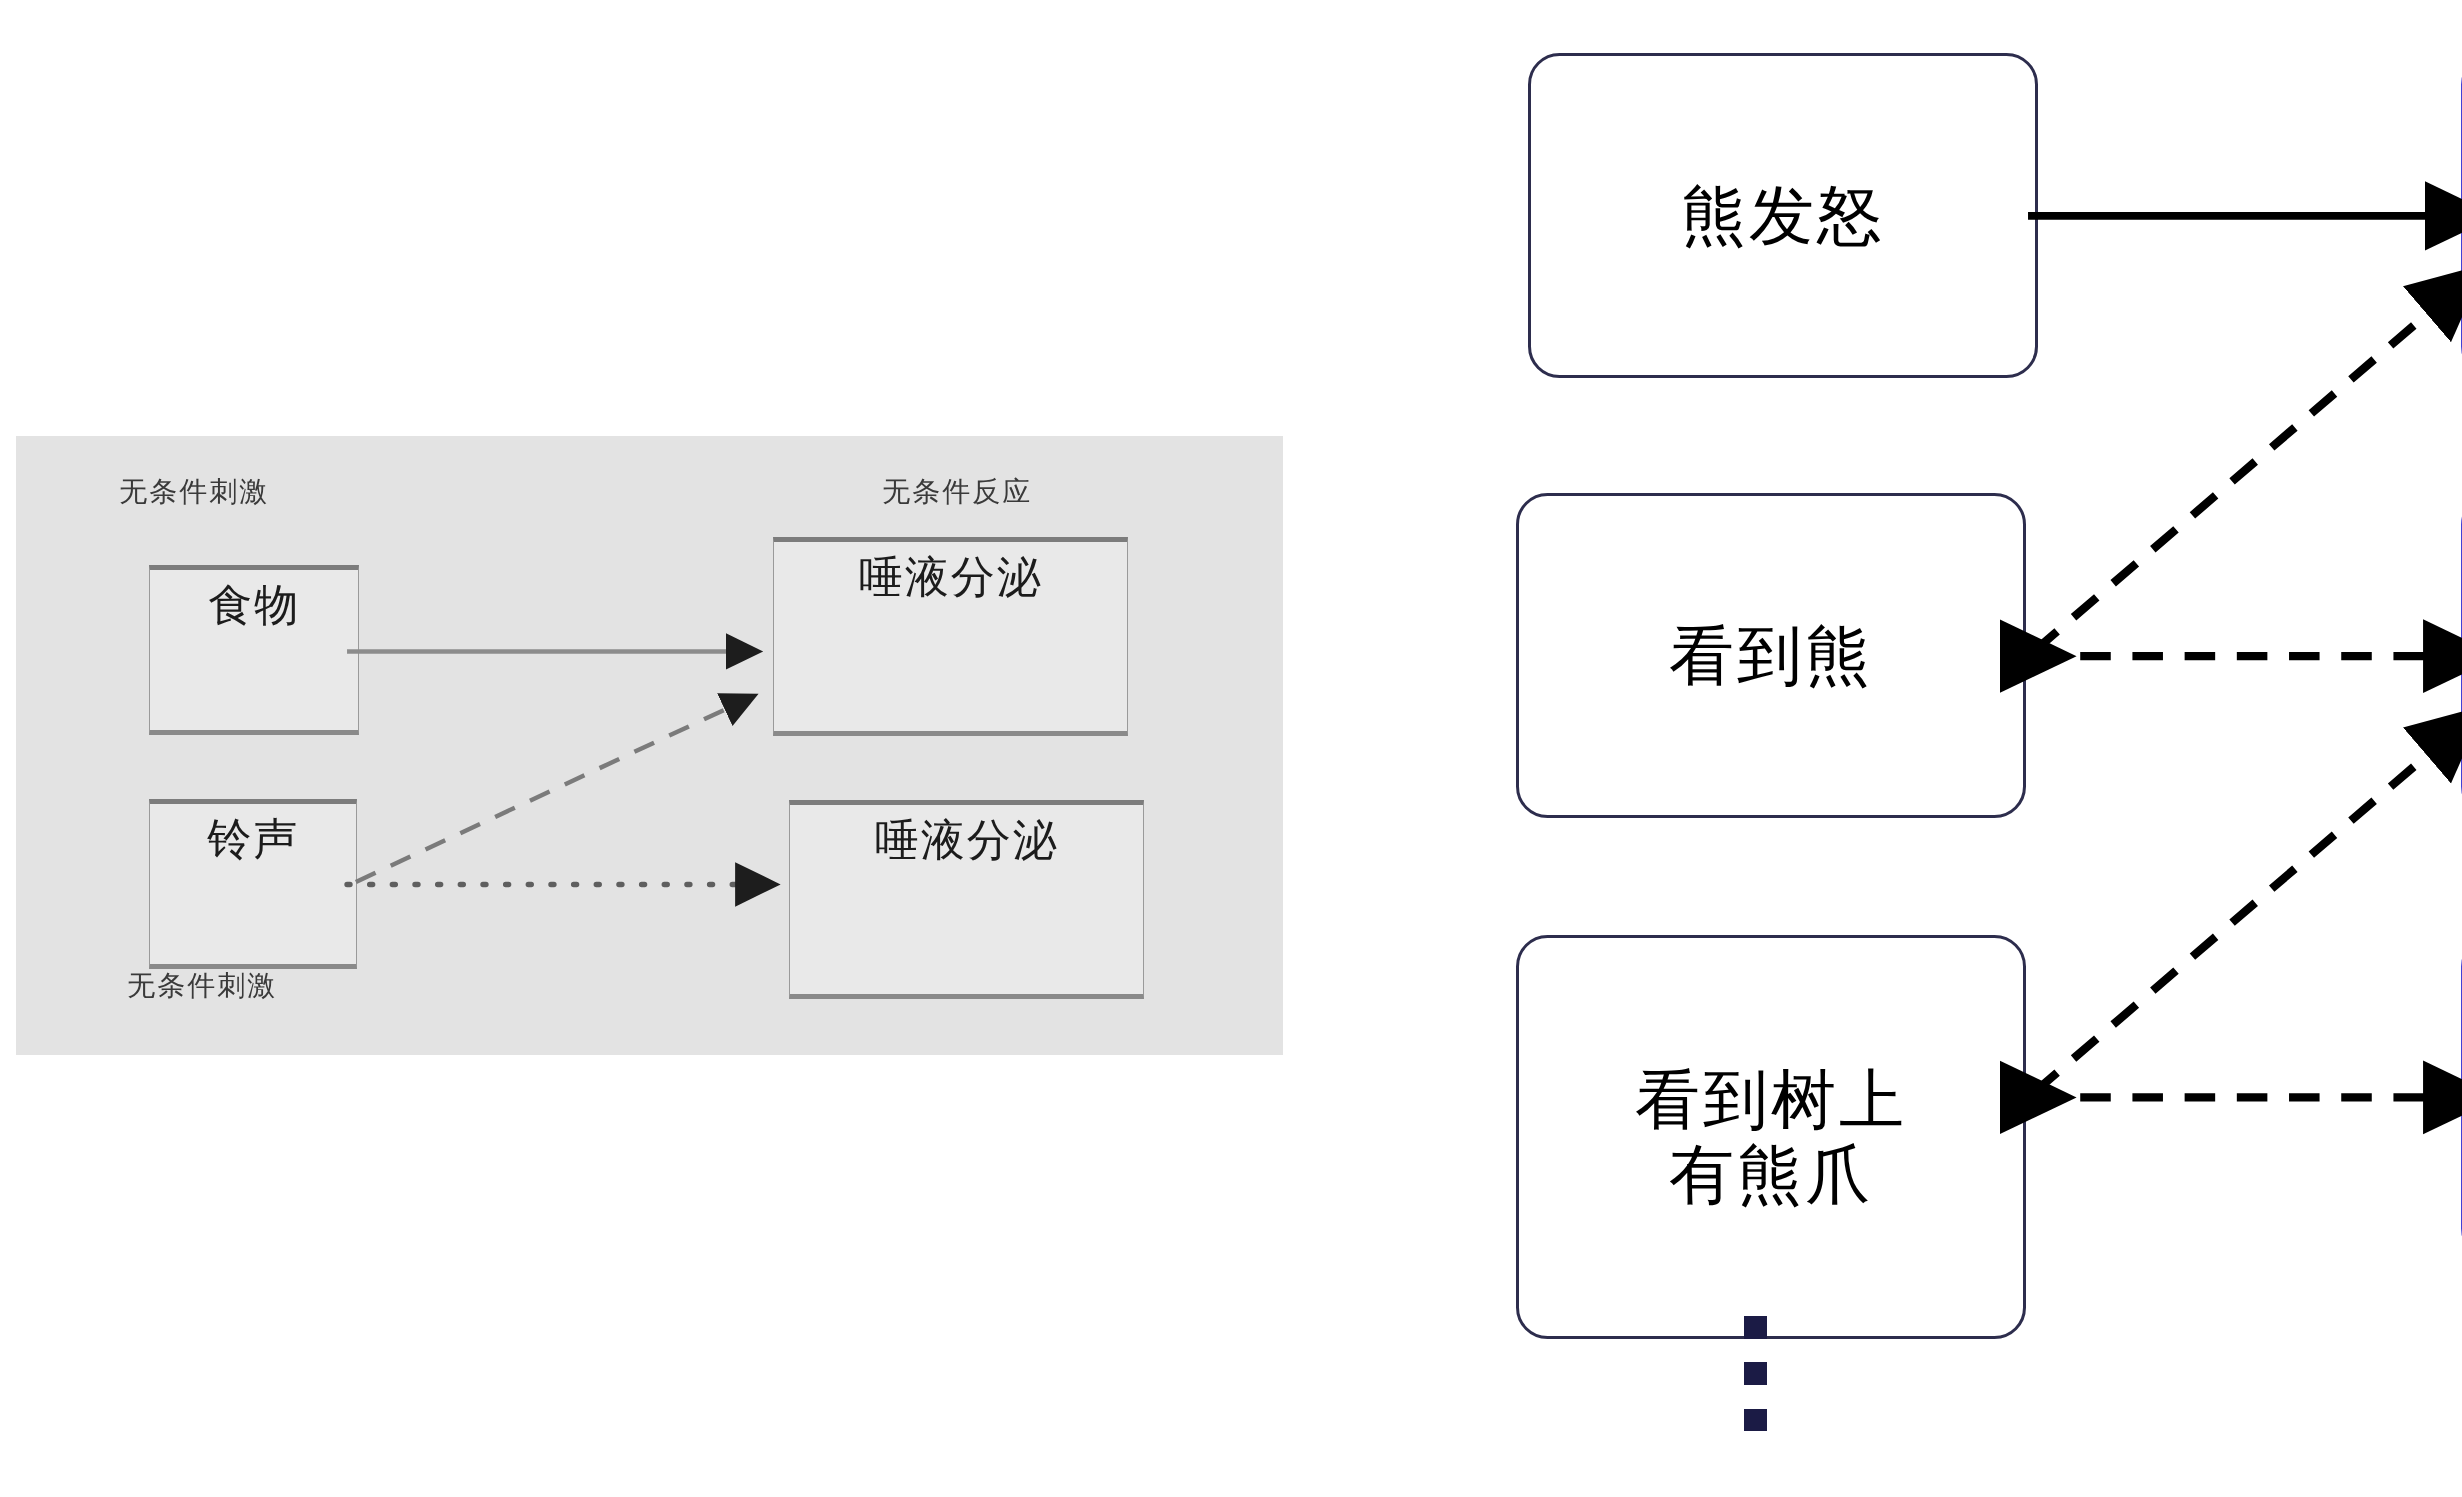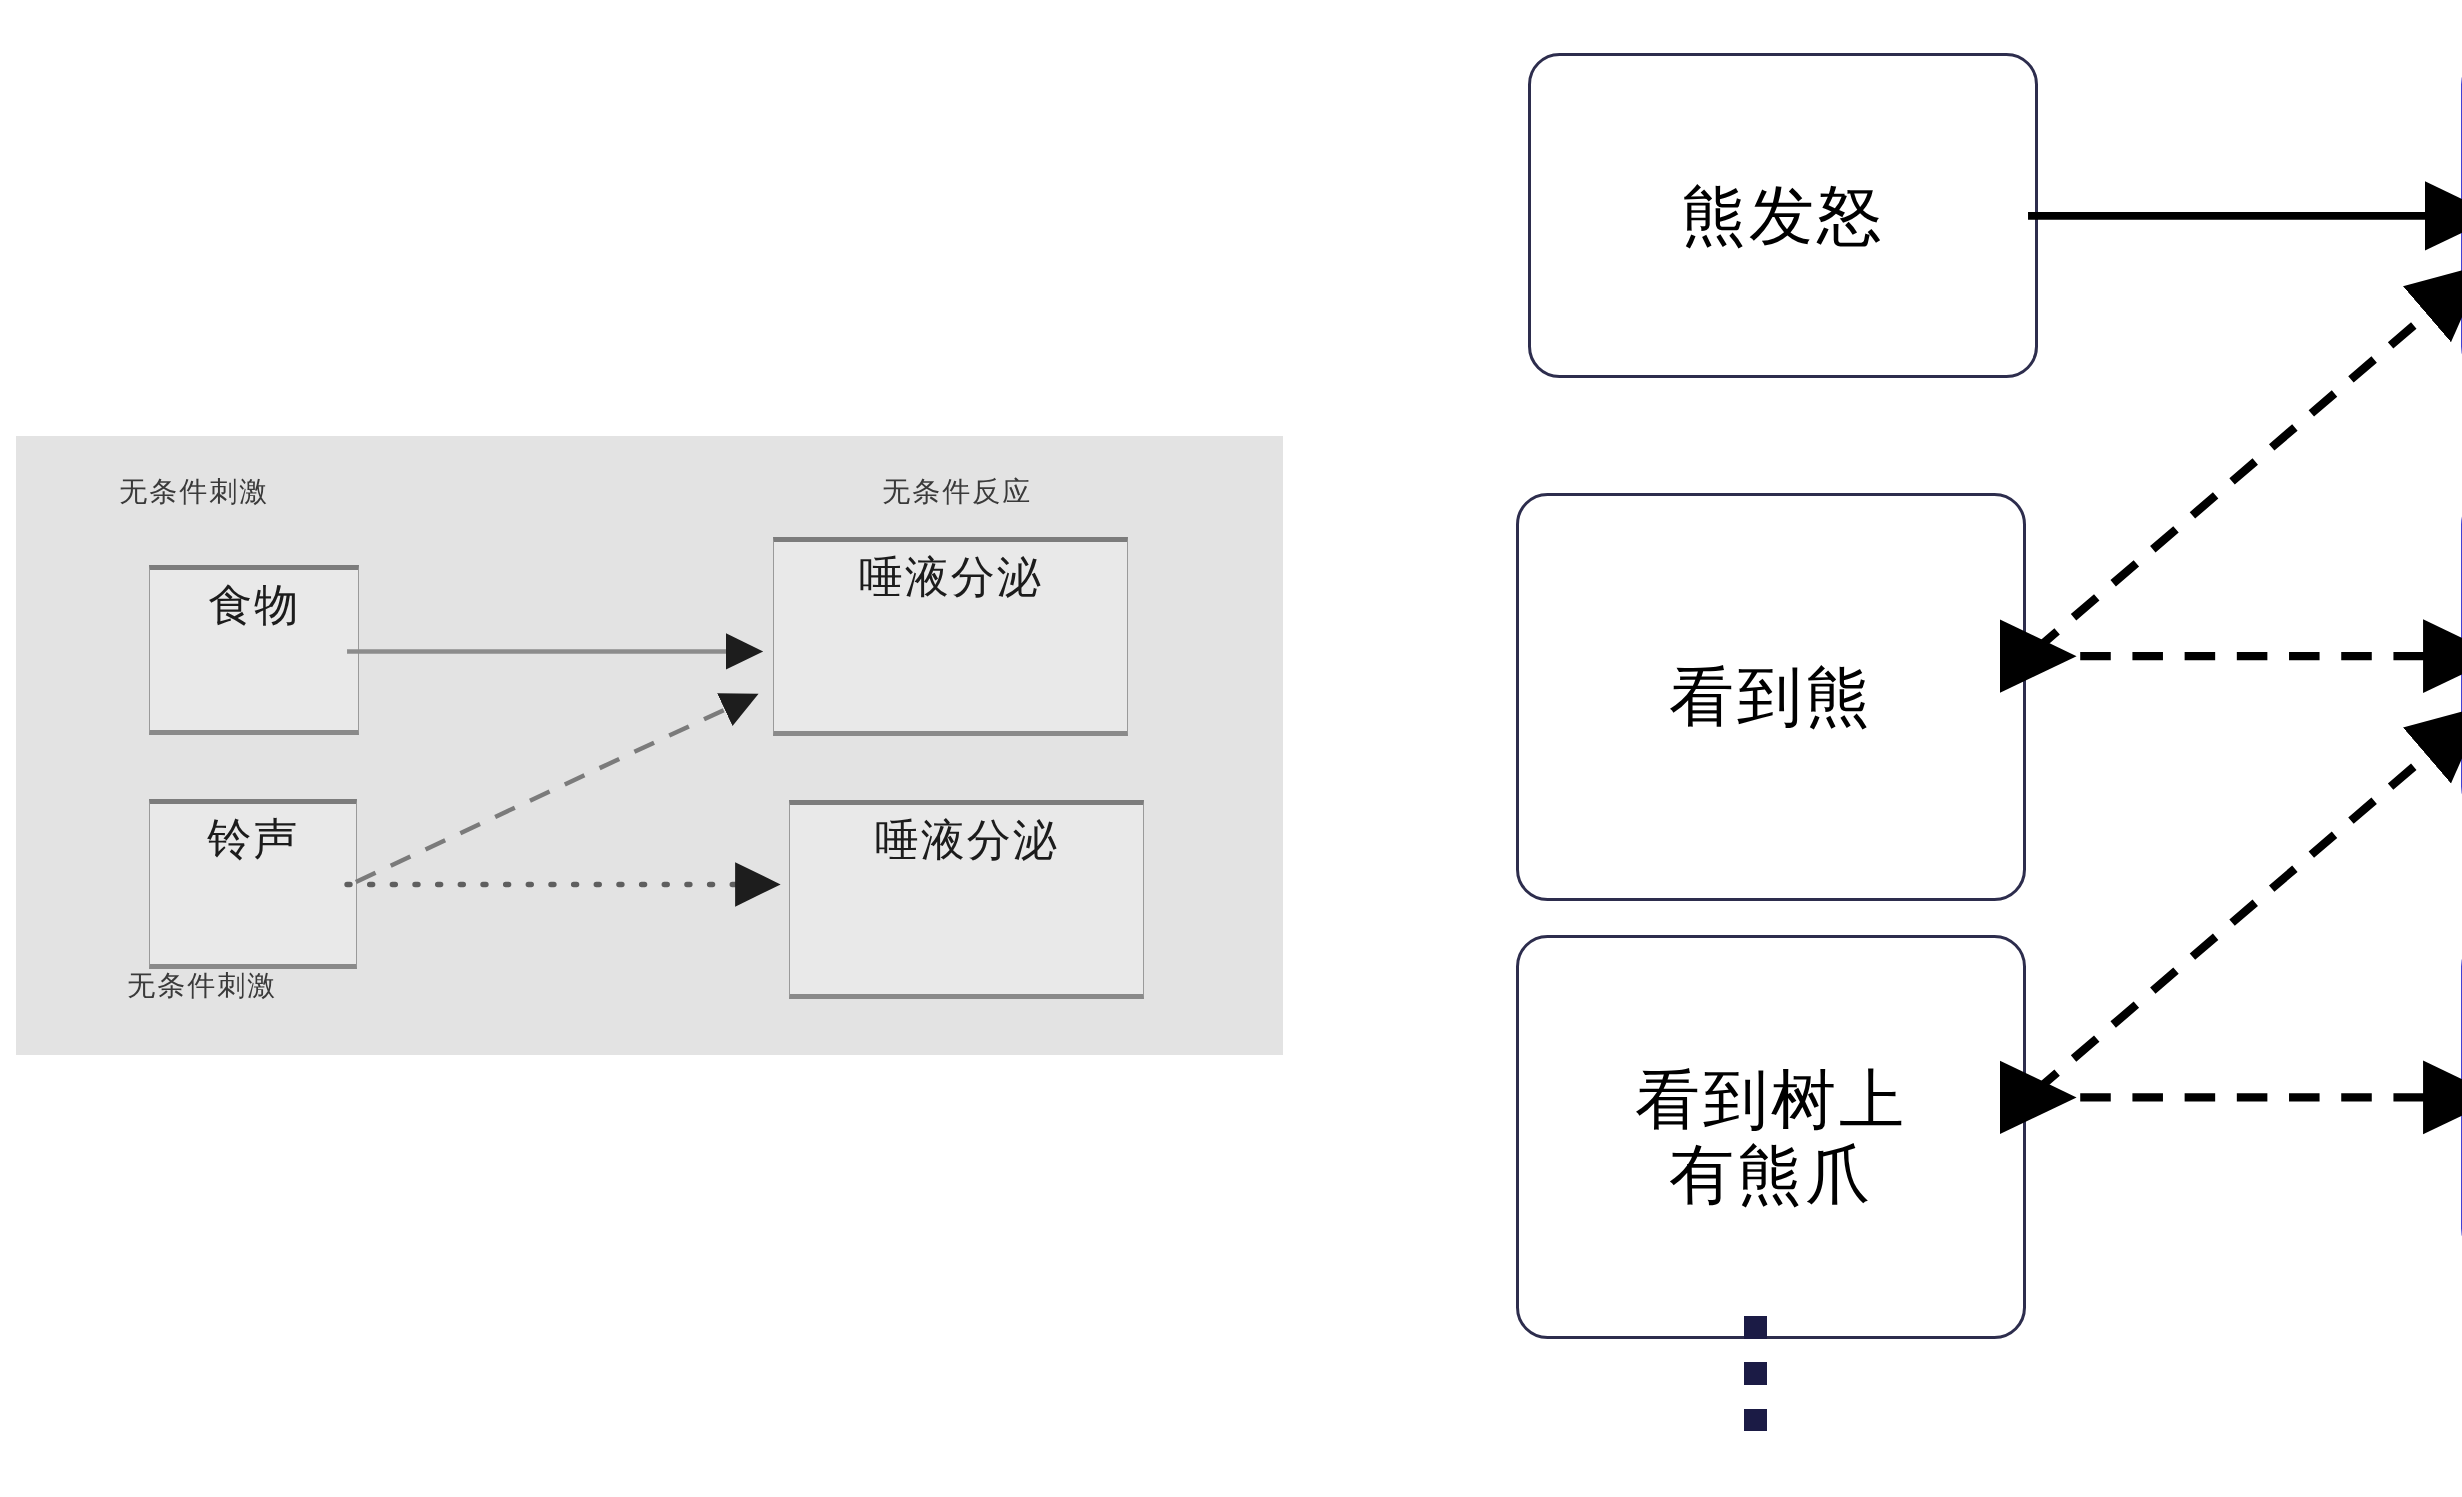--- a/index.html
+++ b/index.html
@@ -46,21 +46,21 @@
     display:flex;align-items:center;justify-content:center;text-align:center;
   }
   .node.dark{border:3.4px solid #2d2d4d;}
   .node.blue{border:3.4px solid #4141d6;}
   .node .cn{
     color:#000;font-size:65px;line-height:1.16;letter-spacing:3px;font-weight:400;
     white-space:pre-line;
   }
 
   #node-anger{left:1516px;top:53px;width:510px;height:325px;margin-left:12px;}
-  #node-seebear{left:1516px;top:493px;width:510px;height:408px;}
+  #node-seebear{left:1516px;top:493px;width:510px;height:325px;}
   #node-claw{left:1516px;top:935px;width:510px;height:404px;}
   #node-reward{left:2461px;top:53px;width:502px;height:325px;}
   #node-vsp{left:2461px;top:493px;width:502px;height:325px;}
   #node-vs{left:2461px;top:935px;width:502px;height:325px;}
 
   
   .dots{position:absolute;display:flex;flex-direction:column;gap:23.6px;}
   .dots i{display:block;width:22.7px;height:22.7px;}
   #dots-left{left:1744px;top:1316px;}
   #dots-left i{background:#1b1b45;}

